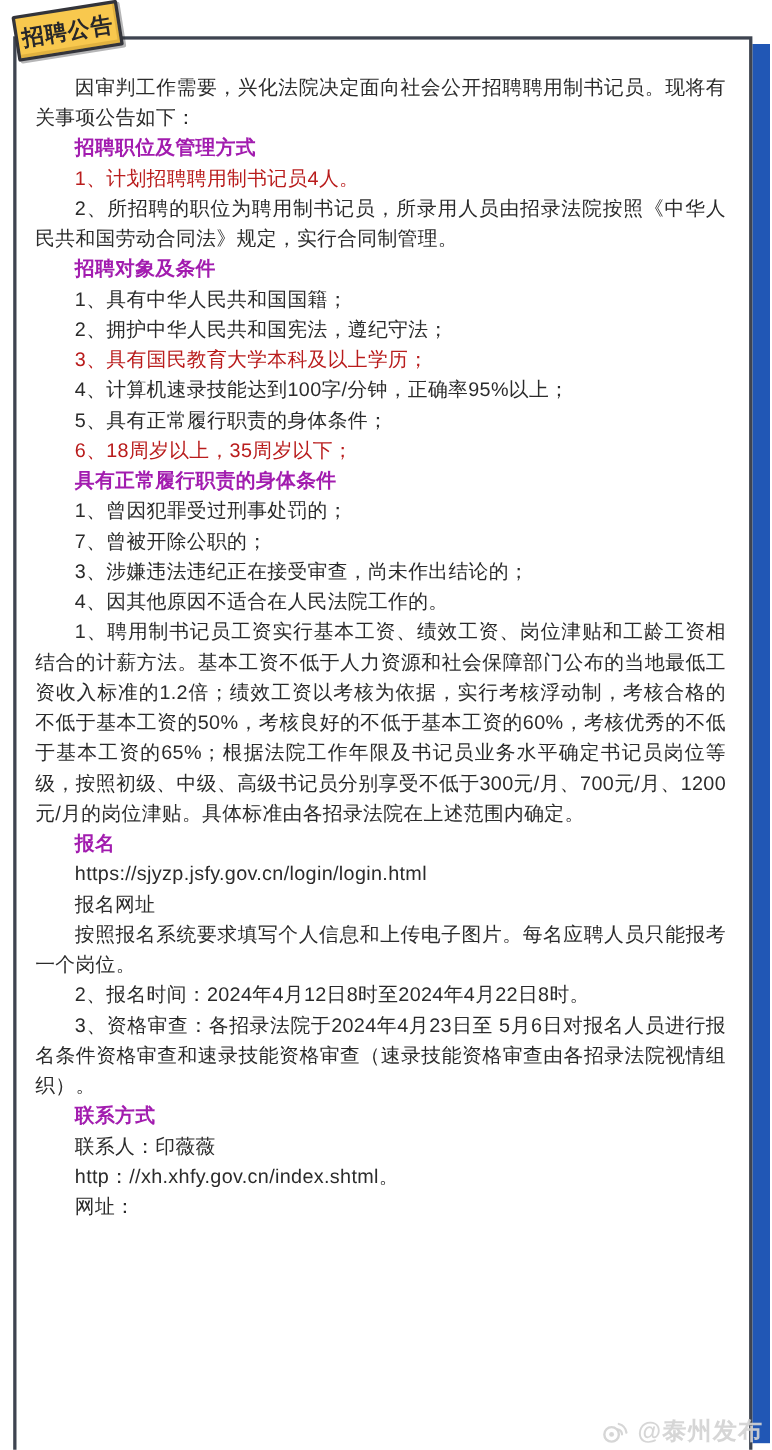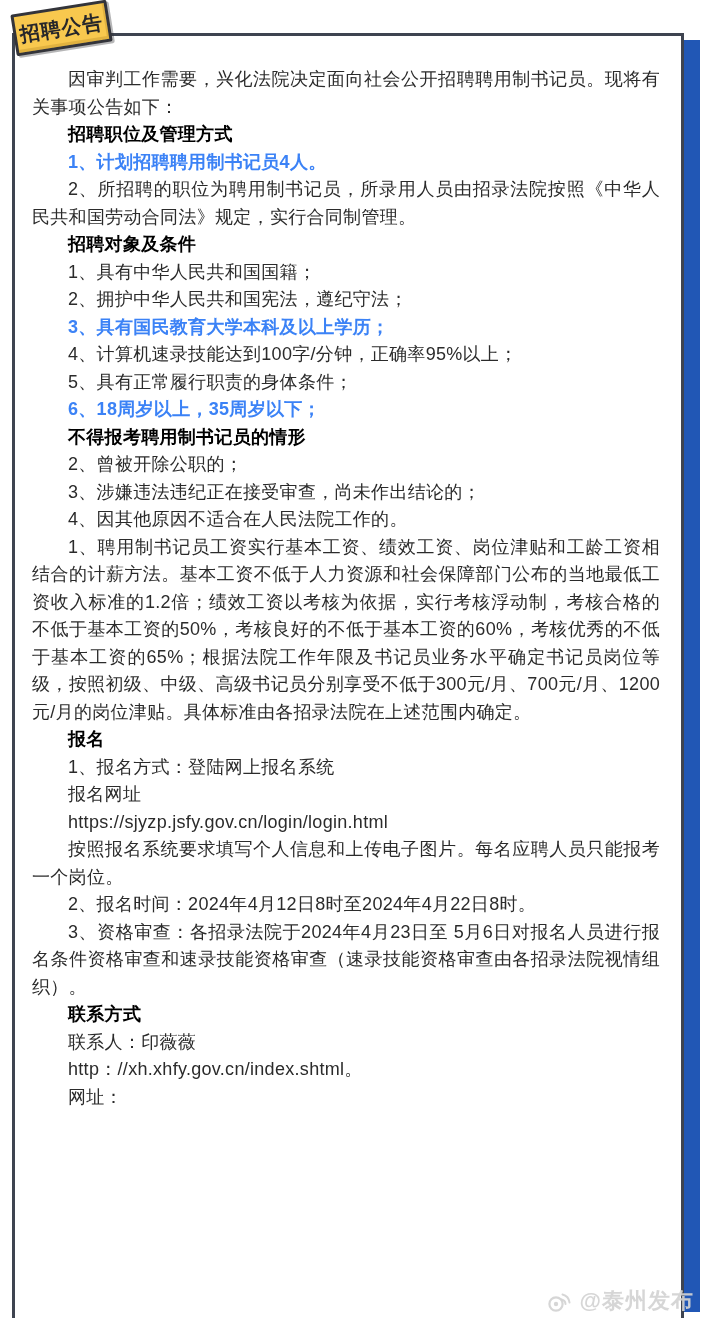--- a/index.html
+++ b/index.html
@@ -42,25 +42,25 @@
     margin: 0;
     font-size: 18px;
     line-height: 27.5px;
     letter-spacing: 0.3px;
     color: #2b2b2b;
     text-indent: 2em;
     text-align: justify;
   }
   .para.heading {
     font-weight: bold;
-    color: #000000;
+    color: #a21caf;
   }
   .para.red {
-    font-weight: bold;
-    color: #3b82f6;
+    font-weight: normal;
+    color: #b91c1c;
   }
   .badge {
     position: absolute;
     left: 13px;
     top: 7px;
     width: 97px;
     height: 42px;
     box-sizing: border-box;
     background: #f8c84e;
     border: 3px solid #33343a;
@@ -105,29 +105,29 @@
         <p class="para heading">招聘职位及管理方式</p>
         <p class="para red">1、计划招聘聘用制书记员4人。</p>
         <p class="para normal">2、所招聘的职位为聘用制书记员，所录用人员由招录法院按照《中华人民共和国劳动合同法》规定，实行合同制管理。</p>
         <p class="para heading">招聘对象及条件</p>
         <p class="para normal">1、具有中华人民共和国国籍；</p>
         <p class="para normal">2、拥护中华人民共和国宪法，遵纪守法；</p>
         <p class="para red">3、具有国民教育大学本科及以上学历；</p>
         <p class="para normal">4、计算机速录技能达到100字/分钟，正确率95%以上；</p>
         <p class="para normal">5、具有正常履行职责的身体条件；</p>
         <p class="para red">6、18周岁以上，35周岁以下；</p>
-        <p class="para heading">不得报考聘用制书记员的情形</p>
-        <p class="para normal">2、曾被开除公职的；</p>
+        <p class="para heading">具有正常履行职责的身体条件</p>
+        <p class="para normal">1、曾因犯罪受过刑事处罚的；</p>
+        <p class="para normal">7、曾被开除公职的；</p>
         <p class="para normal">3、涉嫌违法违纪正在接受审查，尚未作出结论的；</p>
         <p class="para normal">4、因其他原因不适合在人民法院工作的。</p>
         <p class="para normal">1、聘用制书记员工资实行基本工资、绩效工资、岗位津贴和工龄工资相结合的计薪方法。基本工资不低于人力资源和社会保障部门公布的当地最低工资收入标准的1.2倍；绩效工资以考核为依据，实行考核浮动制，考核合格的不低于基本工资的50%，考核良好的不低于基本工资的60%，考核优秀的不低于基本工资的65%；根据法院工作年限及书记员业务水平确定书记员岗位等级，按照初级、中级、高级书记员分别享受不低于300元/月、700元/月、1200元/月的岗位津贴。具体标准由各招录法院在上述范围内确定。</p>
         <p class="para heading">报名</p>
-        <p class="para normal">1、报名方式：登陆网上报名系统</p>
+        <p class="para normal">https://sjyzp.jsfy.gov.cn/login/login.html</p>
         <p class="para normal">报名网址</p>
-        <p class="para normal">https://sjyzp.jsfy.gov.cn/login/login.html</p>
         <p class="para normal">按照报名系统要求填写个人信息和上传电子图片。每名应聘人员只能报考一个岗位。</p>
         <p class="para normal">2、报名时间：2024年4月12日8时至2024年4月22日8时。</p>
         <p class="para normal">3、资格审查：各招录法院于2024年4月23日至 5月6日对报名人员进行报名条件资格审查和速录技能资格审查（速录技能资格审查由各招录法院视情组织）。</p>
         <p class="para heading">联系方式</p>
         <p class="para normal">联系人：印薇薇</p>
         <p class="para normal">http：//xh.xhfy.gov.cn/index.shtml。</p>
         <p class="para normal">网址：</p>
       </div>
   </div>
 

